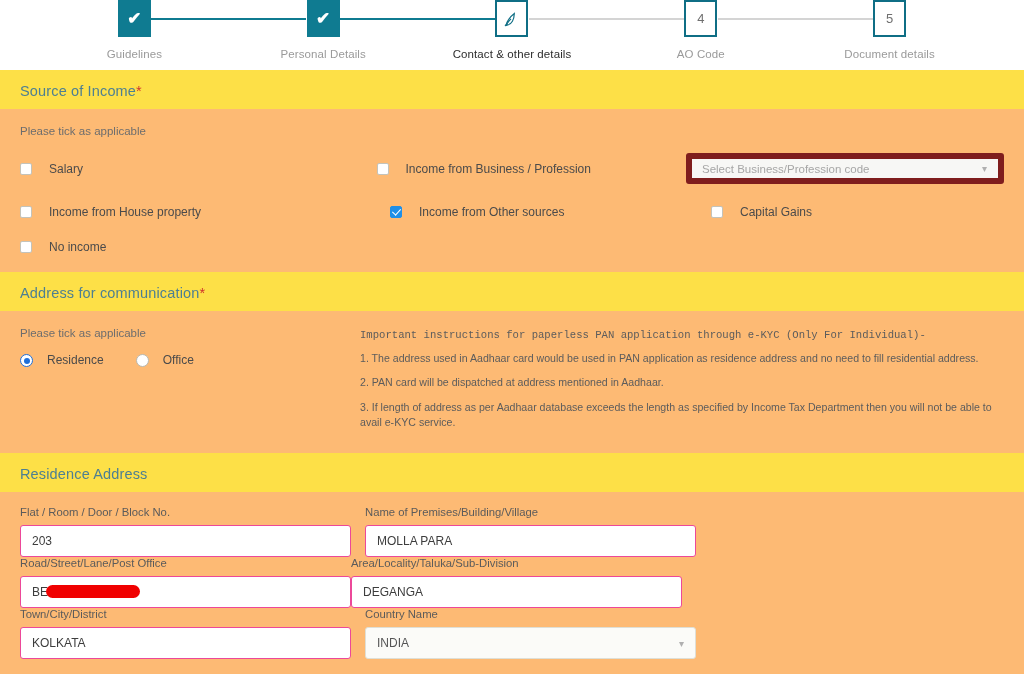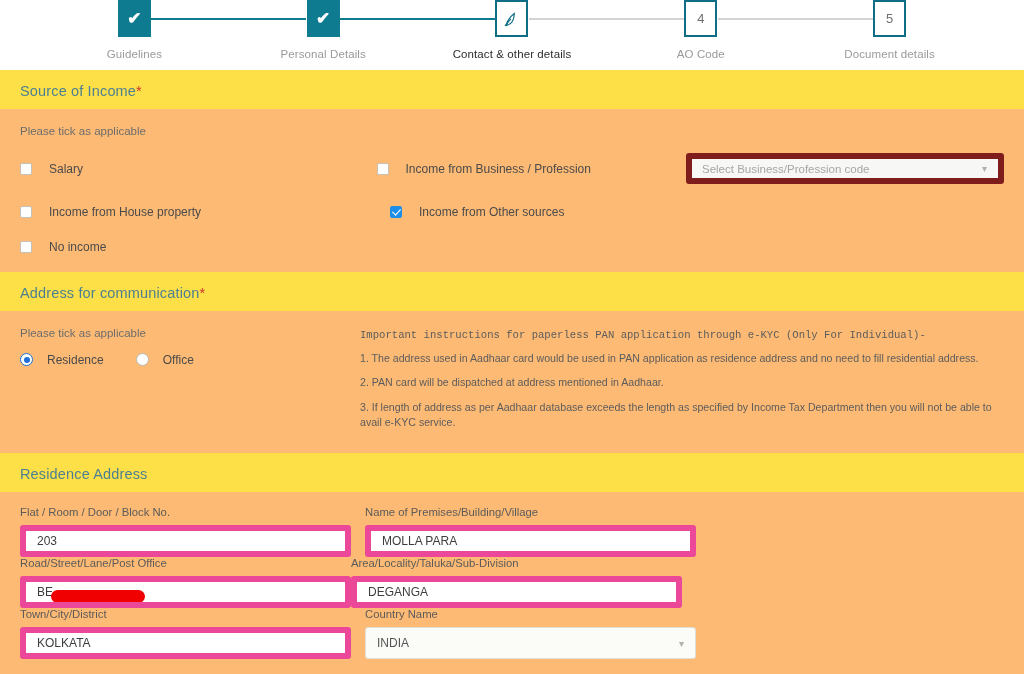--- a/index.html
+++ b/index.html
@@ -172,21 +172,21 @@
   .field:nth-child(3n) { margin-right: 0; }
   .field-label {
     font-size: 11.3px;
     color: #5b5b5b;
     margin-bottom: 7px;
   }
   .input {
     width: 100%;
     height: 32px;
     background: #ffffff;
-    border: 6px solid #ec4899;
+    border: 1px solid #ec4899;
     border-radius: 3px;
     display: flex;
     align-items: center;
     padding: 0 11px;
     font-size: 12px;
     color: #3d3d3d;
     position: relative;
     overflow: hidden;
   }
   .input.select-green {
@@ -276,39 +276,43 @@
 
   <div class="opt-row">
     <div class="col-a">
       <span class="cbox"></span>
       <span class="opt-label">Income from House property</span>
     </div>
     <div class="col-b">
       <span class="cbox checked"></span>
       <span class="opt-label">Income from Other sources</span>
     </div>
+    <div class="col-c">
+      <span class="cbox"></span>
+      <span class="opt-label">Capital Gains</span>
+    </div>
   </div>
 
   <div class="opt-row">
     <div class="col-a">
       <span class="cbox"></span>
       <span class="opt-label">No income</span>
     </div>
   </div>
 </div>
 
 <div class="section-title">
   <span>Address for communication</span><span class="req">*</span>
 </div>
 
 <div class="panel" style="padding-bottom:14px;">
   <div class="addr-comm">
     <div class="addr-left">
       <div class="hint" style="margin-bottom:14px;">Please tick as applicable</div>
-      <div style="display:flex; align-items:flex-start;">
+      <div style="display:flex; align-items:flex-end;">
         <span class="radio on"></span>
         <span class="opt-label" style="margin-right:32px;">Residence</span>
         <span class="radio"></span>
         <span class="opt-label">Office</span>
       </div>
     </div>
     <div class="addr-right">
       <div class="instr-head">Important instructions for paperless PAN application through e-KYC (Only For Individual)-</div>
       <div class="instr-line">1. The address used in Aadhaar card would be used in PAN application as residence address and no need to fill residential address.</div>
       <div class="instr-line">2. PAN card will be dispatched at address mentioned in Aadhaar.</div>

